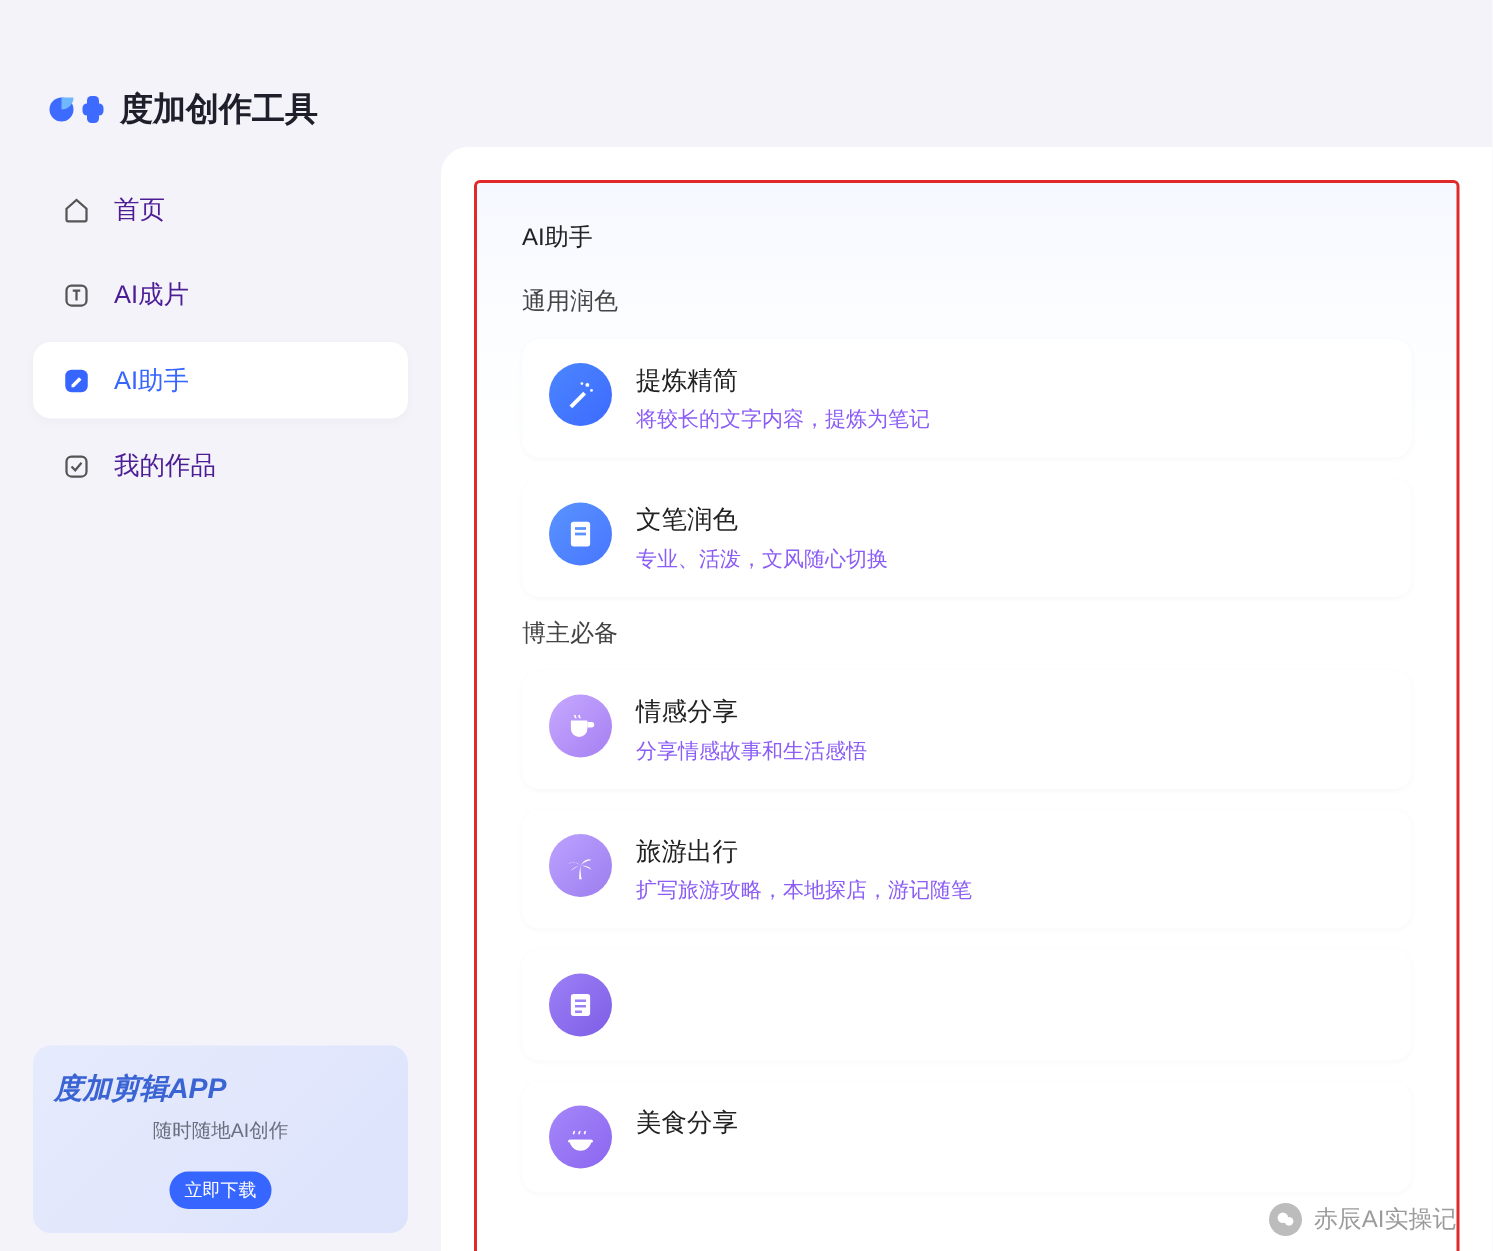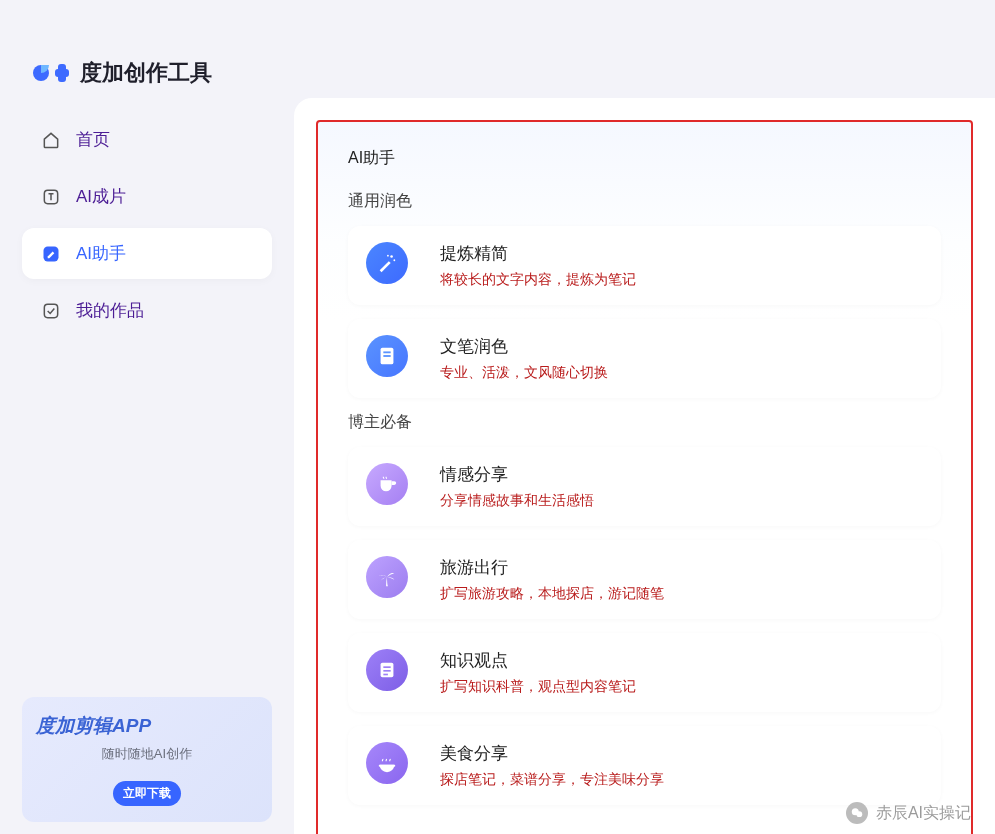--- a/index.html
+++ b/index.html
@@ -15,37 +15,37 @@
 .nav-item { display: flex; align-items: center; gap: 14px; padding: 14px 18px; border-radius: 12px; cursor: pointer; font-size: 17px; color: #4c1d95; }
 .nav-item.active { background: #fff; color: #3765ff; font-weight: 500; box-shadow: 0 2px 8px rgba(0,0,0,0.03); }
 .nav-icon { width: 22px; height: 22px; display: flex; align-items: center; justify-content: center; }
 .nav-icon svg { width: 20px; height: 20px; }
 .sidebar-spacer { flex: 1; }
 .promo { background: linear-gradient(135deg, #e6eafd 0%, #dce3fb 100%); border-radius: 12px; padding: 16px 14px; margin-bottom: 18px; }
 .promo-title { font-size: 19px; font-weight: 700; margin-bottom: 6px; color: #3a63d4; font-style: italic; }
 .promo-title .app-suffix { color: #3a63d4; }
 .promo-row { display: flex; align-items: center; gap: 18px; flex-direction: column; }
 .promo-sub { font-size: 13px; color: #6b6f7d; }
-.promo-btn { background: #3765ff; color: #fff; border-radius: 999px; font-size: 12px; padding: 4px 10px; cursor: pointer; font-weight: bold; }
+.promo-btn { background: #3765ff; color: #fff; border-radius: 999px; font-size: 12px; padding: 4px 10px; cursor: pointer; }
 .main { flex: 1; background: #fff; border-radius: 18px 0 0 0; padding: 22px 22px 0 22px; position: relative; }
 .panel { border: 2px solid #e02a2a; border-radius: 4px; padding: 26px 30px 0 30px; height: 720px; background: linear-gradient(180deg, #f5f8ff 0%, #fdfeff 120px, #ffffff 200px); overflow: hidden; position: relative; }
 .panel-title { font-size: 16px; font-weight: 500; color: #222; margin-bottom: 22px; }
 .section-label { font-size: 16px; color: #444; margin-bottom: 14px; margin-top: 6px; }
-.card { background: #fff; border-radius: 12px; padding: 16px 18px; display: flex; align-items: flex-start; gap: 32px; margin-bottom: 14px; box-shadow: 0 1px 4px rgba(0,0,0,0.03); cursor: pointer; }
+.card { background: #fff; border-radius: 12px; padding: 16px 18px; display: flex; align-items: flex-start; gap: 16px; margin-bottom: 14px; box-shadow: 0 1px 4px rgba(0,0,0,0.03); cursor: pointer; }
 .card-icon { width: 42px; height: 42px; border-radius: 50%; display: flex; align-items: center; justify-content: center; flex-shrink: 0; }
 .card-icon svg { width: 22px; height: 22px; }
 .ic-blue1 { background: linear-gradient(135deg,#4b86ff,#3d6aff); }
 .ic-blue2 { background: linear-gradient(135deg,#5a93ff,#4776ff); }
 .ic-purple1 { background: linear-gradient(135deg,#c7a9ff,#a57ff2); }
 .ic-purple2 { background: linear-gradient(135deg,#bda2ff,#9c7def); }
 .ic-purple3 { background: linear-gradient(135deg,#9d80f7,#7d5ee6); }
 .ic-purple4 { background: linear-gradient(135deg,#a687fa,#8a66ef); }
 .card-body { display: flex; flex-direction: column; gap: 6px; }
 .card-title { font-size: 17px; color: #222; font-weight: 500; }
-.card-desc { font-size: 14px; color: #b91c1c; }
+.card-desc { font-size: 14px; color: #8b5cf6; }
 .watermark { position: absolute; right: 24px; bottom: 10px; display: flex; align-items: center; gap: 8px; color: #9b9b9b; font-size: 16px; }
 .wm-logo { width: 22px; height: 22px; border-radius: 50%; background: #bcbcbc; display: flex; align-items: center; justify-content: center; }
 </style>
 </head>
 <body>
 
 <div class="app">
   <div class="topbar">
     <div class="logo-wrap">
       <span class="logo-glyph">
@@ -184,37 +184,32 @@
 
         <div class="card">
           <div class="card-icon ic-purple3">
             <svg viewBox="0 0 24 24" fill="#fff">
                 <rect x="5" y="4" width="14" height="16" rx="2"></rect>
                 <rect x="8" y="8" width="8" height="1.8" fill="#9d80f7"></rect>
                 <rect x="8" y="12" width="8" height="1.8" fill="#9d80f7"></rect>
                 <rect x="8" y="16" width="5" height="1.8" fill="#9d80f7"></rect>
               </svg>
           </div>
-          <div class="card-body">
-            <div class="card-title">知识观点</div>
-            <div class="card-desc">扩写知识科普，观点型内容笔记</div>
-          </div>
         </div>
 
         <div class="card">
           <div class="card-icon ic-purple4">
             <svg viewBox="0 0 24 24" fill="#fff">
                 <path d="M4 14 H20 A8 8 0 0 1 4 14"></path>
                 <rect x="3" y="14" width="18" height="2" rx="1"></rect>
                 <path d="M7 10 Q7 8 8 8 M11 10 Q11 8 12 8 M15 10 Q15 8 16 8" stroke="#fff" stroke-width="1.2" fill="none"></path>
               </svg>
           </div>
           <div class="card-body">
             <div class="card-title">美食分享</div>
-            <div class="card-desc">探店笔记，菜谱分享，专注美味分享</div>
           </div>
         </div>
 
       </div>
     </div>
   </div>
 </div>
 
 <div class="watermark">
   <span class="wm-logo">

